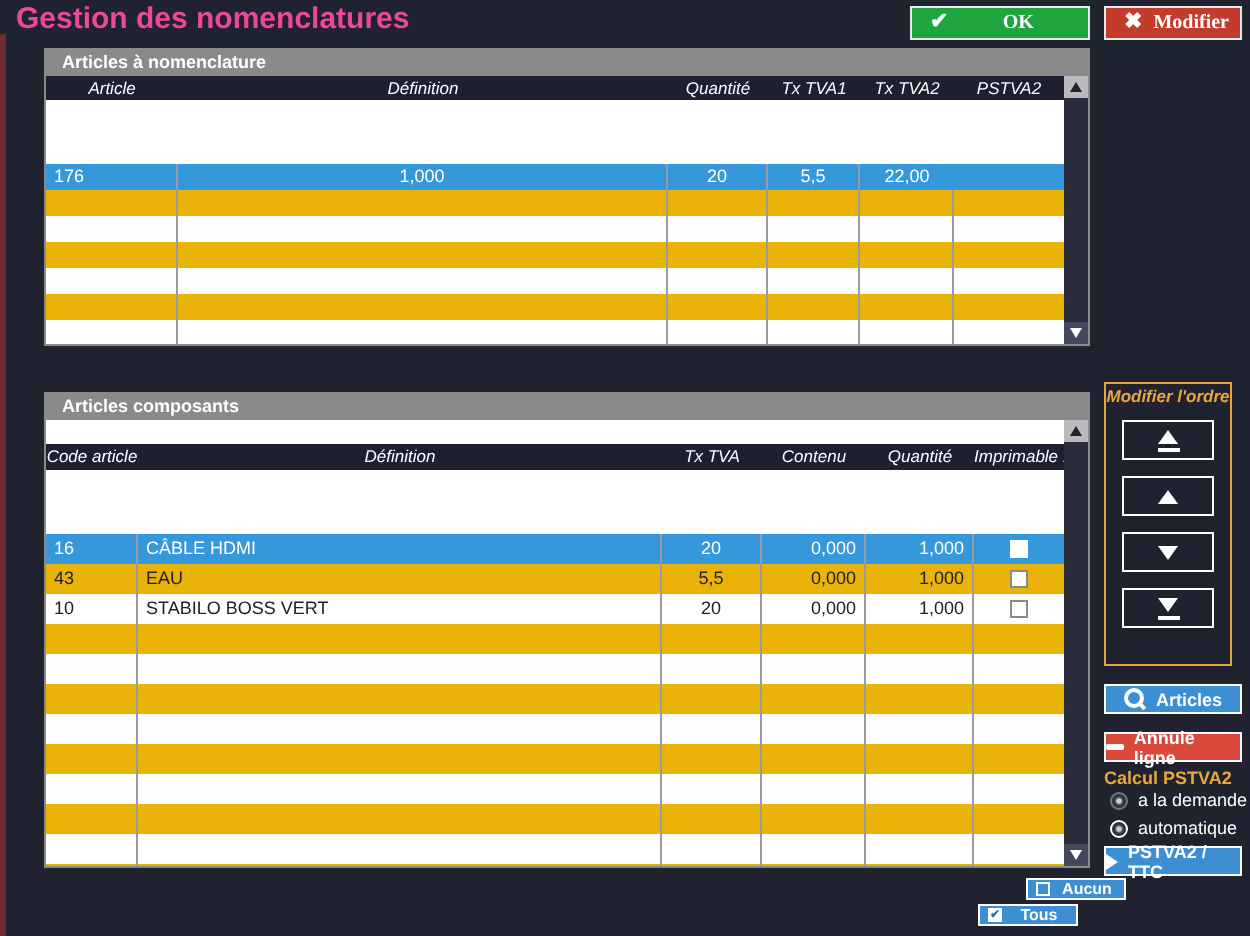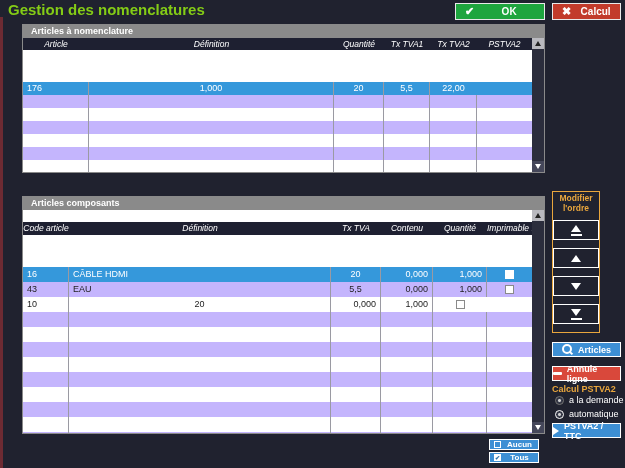--- a/index.html
+++ b/index.html
@@ -1,67 +1,67 @@
 <!DOCTYPE html>
 <html style="--green: #1ea53e; --red: #c23b2b; --blue: #3d8fd4; --sel: #3598db; --orange: #e9a63d; --annule: #d9483b;"><head>
 <meta charset="utf-8">
 <style>
   * { margin:0; padding:0; box-sizing:border-box; }
   html,body { width:625px; height:468px; overflow:hidden; }
   body { background:#20222f; font-family:"Liberation Sans", sans-serif; position:relative; }
 
   .left-strip { position:absolute; left:0; top:17px; width:3px; height:451px; background:#6d2b33; }
 
-  .app-title { position:absolute; left:8px; top:1px; color:#84cc16; font-size:15px; font-weight:bold; }
+  .app-title { position:absolute; left:8px; top:1px; color:#ec4899; font-size:15px; font-weight:bold; }
 
   .btn { position:absolute; display:flex; align-items:center; color:#fff; font-weight:bold;
          border:1px solid #e9e9e9; cursor:pointer; font-family:"Liberation Sans",sans-serif; }
-  .btn .lbl { flex:1; text-align:center; font-size:10px; }
+  .btn .lbl { flex:1; text-align:center; font-size:10px;font-family:Liberation Serif, serif; }
   .btn-ok   { left:455px; top:3px;  width:90px; height:17px; background:var(--green,#1ea53e); }
   .btn-quit { left:552px; top:3px;  width:69px; height:17px; background:var(--red,#c23b2b); }
   .btn-ok .ico, .btn-quit .ico { font-size:11px; margin-left:9px; line-height:1; }
 
   
   .tbl { position:absolute; border:1px solid #8a8a8a; background:#fff; overflow:hidden; }
   #t1 { left:22px; top:24px;  width:523px; height:149px; }
   #t2 { left:22px; top:196px; width:523px; height:238px; }
   .t-title { height:13px; line-height:13px; background:#8a8a8a; color:#fff;
              font-size:9px; font-weight:bold; padding-left:8px; }
   .t-header { display:grid; background:#1e2031; width:calc(100% - 12px); }
   #t1 .t-header { height:12px; grid-template-columns:66px 245px 50px 46px 47px 55px; }
   #t2 .t-header { height:13px; grid-template-columns:46px 262px 50px 52px 54px 45px;margin-top:12px; }
   .hc { color:#fff; font-size:8.5px; font-style:italic; text-align:center; overflow:hidden;
         white-space:nowrap; line-height:12px; }
   .t-body { width:calc(100% - 12px);margin-top:32px; }
   .trow { display:grid; }
   #t1 .trow { grid-template-columns:66px 245px 50px 46px 47px 55px; height:13px; line-height:13px; }
   #t2 .trow { grid-template-columns:46px 262px 50px 52px 54px 45px; height:15px; line-height:15px; }
   .trow.even { background:#ffffff; }
-  .trow.odd  { background:#c4b5fd; }
+  .trow.odd  { background:#eab308; }
   .trow.sel  { background:var(--sel,#3598db); color:#fff; }
   .c { font-size:9px; color:#222; padding:0 4px; border-right:1px solid #9a9aa2;
        overflow:hidden; white-space:nowrap; display:flex; align-items:center; }
   .c:last-child { border-right:none; }
   .c.al { justify-content:flex-start; } .c.ac { justify-content:center; } .c.ar { justify-content:flex-end; }
   .sel .c { color:#fff; }
   .cb { width:9px; height:9px; background:#fff; border:1px solid #8a8a8a; }
   .sel .cb { border-color:#fff; }
 
   .t-scroll { position:absolute; top:13px; right:0; bottom:0; width:12px; background:#2b2d3c; }
   .sb-up   { position:absolute; top:0; left:0; right:0; height:11px; background:#b9b9bf;
              display:flex; align-items:center; justify-content:center; cursor:pointer; }
   .sb-down { position:absolute; bottom:0; left:0; right:0; height:11px; background:#45475a;
              display:flex; align-items:center; justify-content:center; cursor:pointer; }
   .tri { width:0; height:0; display:inline-block; }
   .tri-up-d { border-left:3px solid transparent; border-right:3px solid transparent; border-bottom:5px solid #222; }
   .tri-dn-w { border-left:3px solid transparent; border-right:3px solid transparent; border-top:5px solid #fff; }
 
   
-  .order-panel { position:absolute; left:552px; top:191px; width:48px; height:142px;
-                 border:1px solid var(--orange,#e9a63d); }
+  .order-panel { position:absolute; left:552px; top:191px; width:64px; height:142px;
+                 border:1px solid var(--orange,#e9a63d);font-style:italic; }
   .order-title { display:block; text-align:center; color:var(--orange,#e9a63d);
                  font-size:8.5px; font-weight:bold; margin-top:1px; }
   .ord-btn { width:46px; height:20px; margin:8px auto 0; border:1px solid #fff;
              display:flex; flex-direction:column; align-items:center; justify-content:center;
              cursor:pointer; background:transparent; }
   .ord-btn:first-of-type { margin-top:7px; }
   .tri-up-w { border-left:5px solid transparent; border-right:5px solid transparent; border-bottom:7px solid #fff; }
   .tri-dn-W { border-left:5px solid transparent; border-right:5px solid transparent; border-top:7px solid #fff; }
   .bar { width:11px; height:2px; background:#fff; margin-top:2px; }
 
@@ -86,39 +86,39 @@
   .radio-row { position:absolute; left:555px; display:flex; align-items:center; gap:5px;
                color:#fff; font-size:9px; cursor:pointer; }
   .rr1 { top:395px; } .rr2 { top:409px; }
   .radio { width:9px; height:9px; border-radius:50%; border:1px solid #777;
            background:radial-gradient(circle, #cfcfcf 0 1px, #3a3d4d 2px, #14151f 5px); }
   .radio.on { border-color:#fff; }
 
   .mini-btn { position:absolute; left:489px; width:50px; height:11px; background:var(--blue,#3d8fd4);
               border:1px solid #fff; color:#fff; font-size:8px; font-weight:bold;
               display:flex; align-items:center; gap:4px; padding-left:4px; cursor:pointer; }
-  .mb1 { top:439px; } .mb2 { top:452px; }
+  .mb1 { top:439px;margin-left:24px; } .mb2 { top:452px; }
   .mini-cb { width:7px; height:7px; border:1px solid #fff; display:flex; align-items:center;
              justify-content:center; font-size:6px; line-height:1; }
   .mini-cb.checked { background:#fff; color:#2a6ea8; }
   .mini-btn .lbl { flex:1; text-align:center; padding-right:4px; }
 </style>
 </head>
 <body>
 
 <div class="left-strip"></div>
 <div class="app-title">Gestion des nomenclatures</div>
 
 <div class="btn btn-ok">
   <span class="ico">✔</span>
   <span class="lbl">OK</span>
 </div>
 <div class="btn btn-quit">
   <span class="ico">✖</span>
-  <span class="lbl">Calcul</span>
+  <span class="lbl">Modifier</span>
 </div>
 
 <div class="tbl" id="t1">
   <div class="t-title">Articles à nomenclature</div>
   <div class="t-header">
       <div class="hc">Article</div>
       <div class="hc">Définition</div>
       <div class="hc">Quantité</div>
       <div class="hc">Tx TVA1</div>
       <div class="hc">Tx TVA2</div>
@@ -249,20 +249,21 @@
         <div class="c al">EAU</div>
         <div class="c ac">5,5</div>
         <div class="c ar">0,000</div>
         <div class="c ar">1,000</div>
         <div class="c ac">
           <span class="cb"></span>
         </div>
       </div>
       <div class="trow even">
         <div class="c al">10</div>
+        <div class="c al">STABILO BOSS VERT</div>
         <div class="c ac">20</div>
         <div class="c ar">0,000</div>
         <div class="c ar">1,000</div>
         <div class="c ac">
           <span class="cb"></span>
         </div>
       </div>
       <div class="trow odd">
         <div class="c al"></div>
         <div class="c al"></div>

